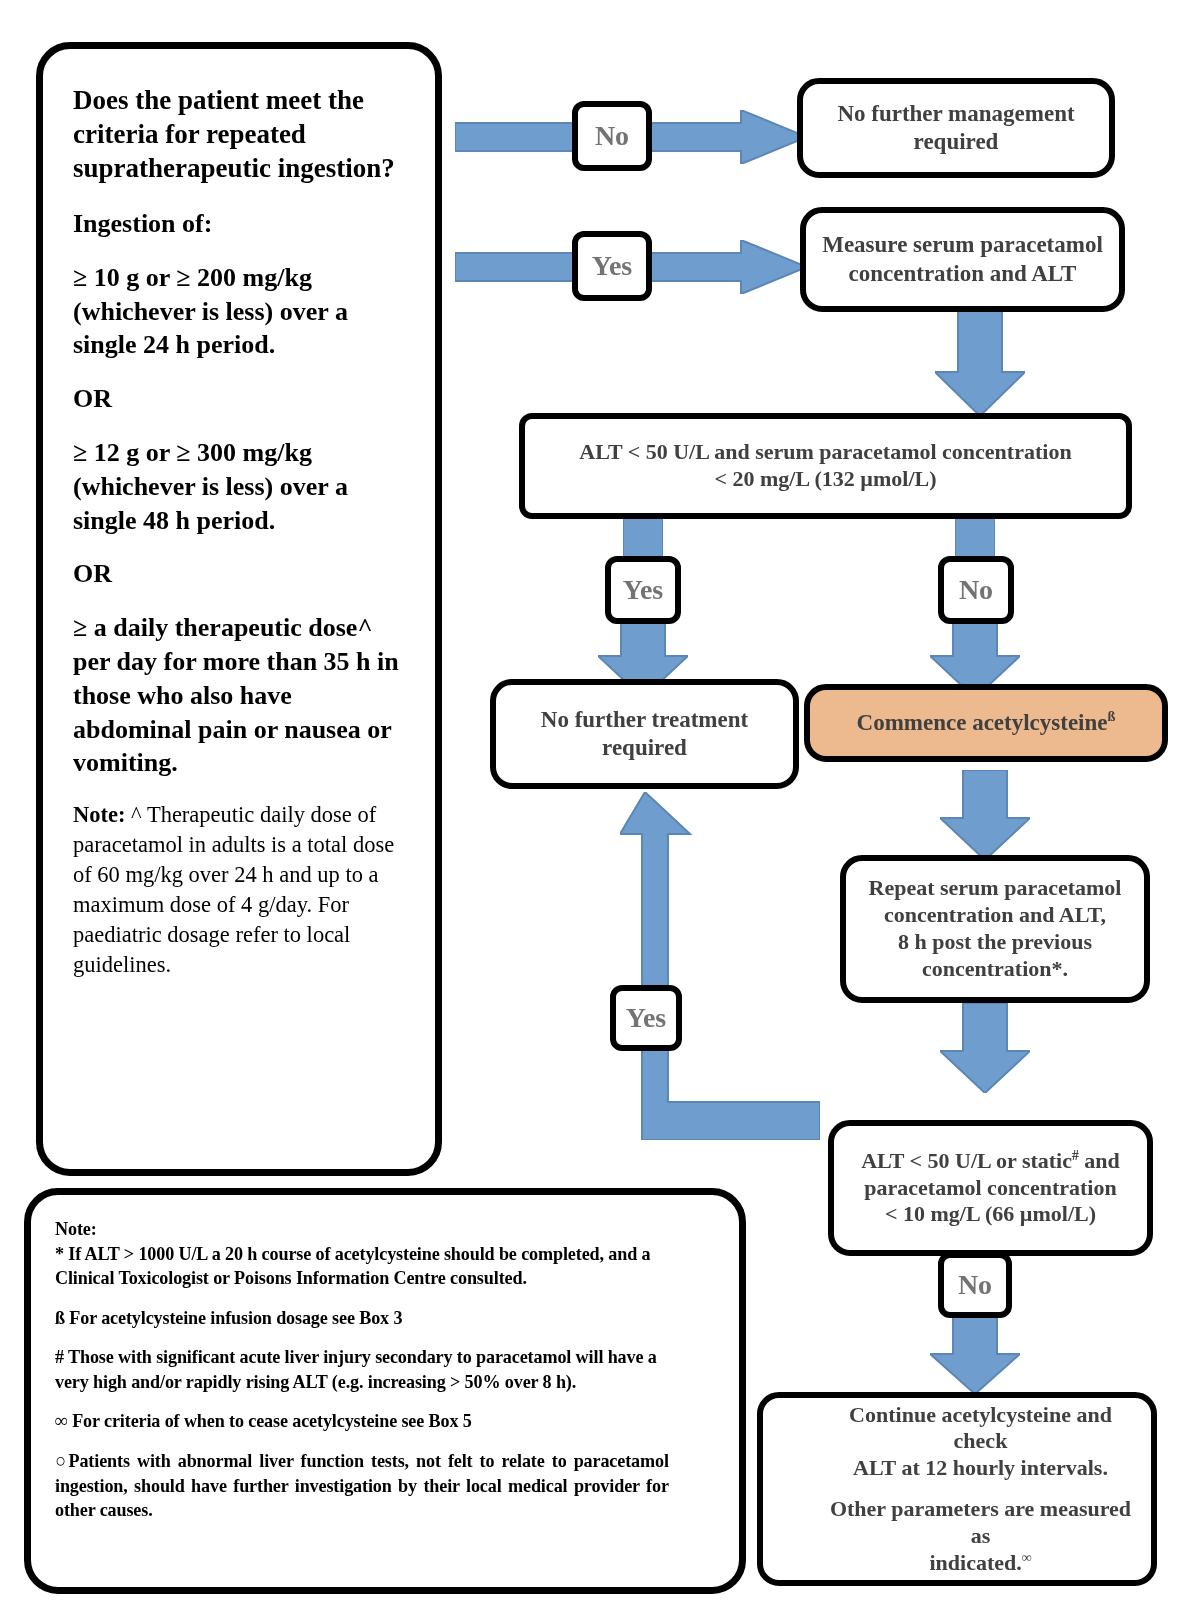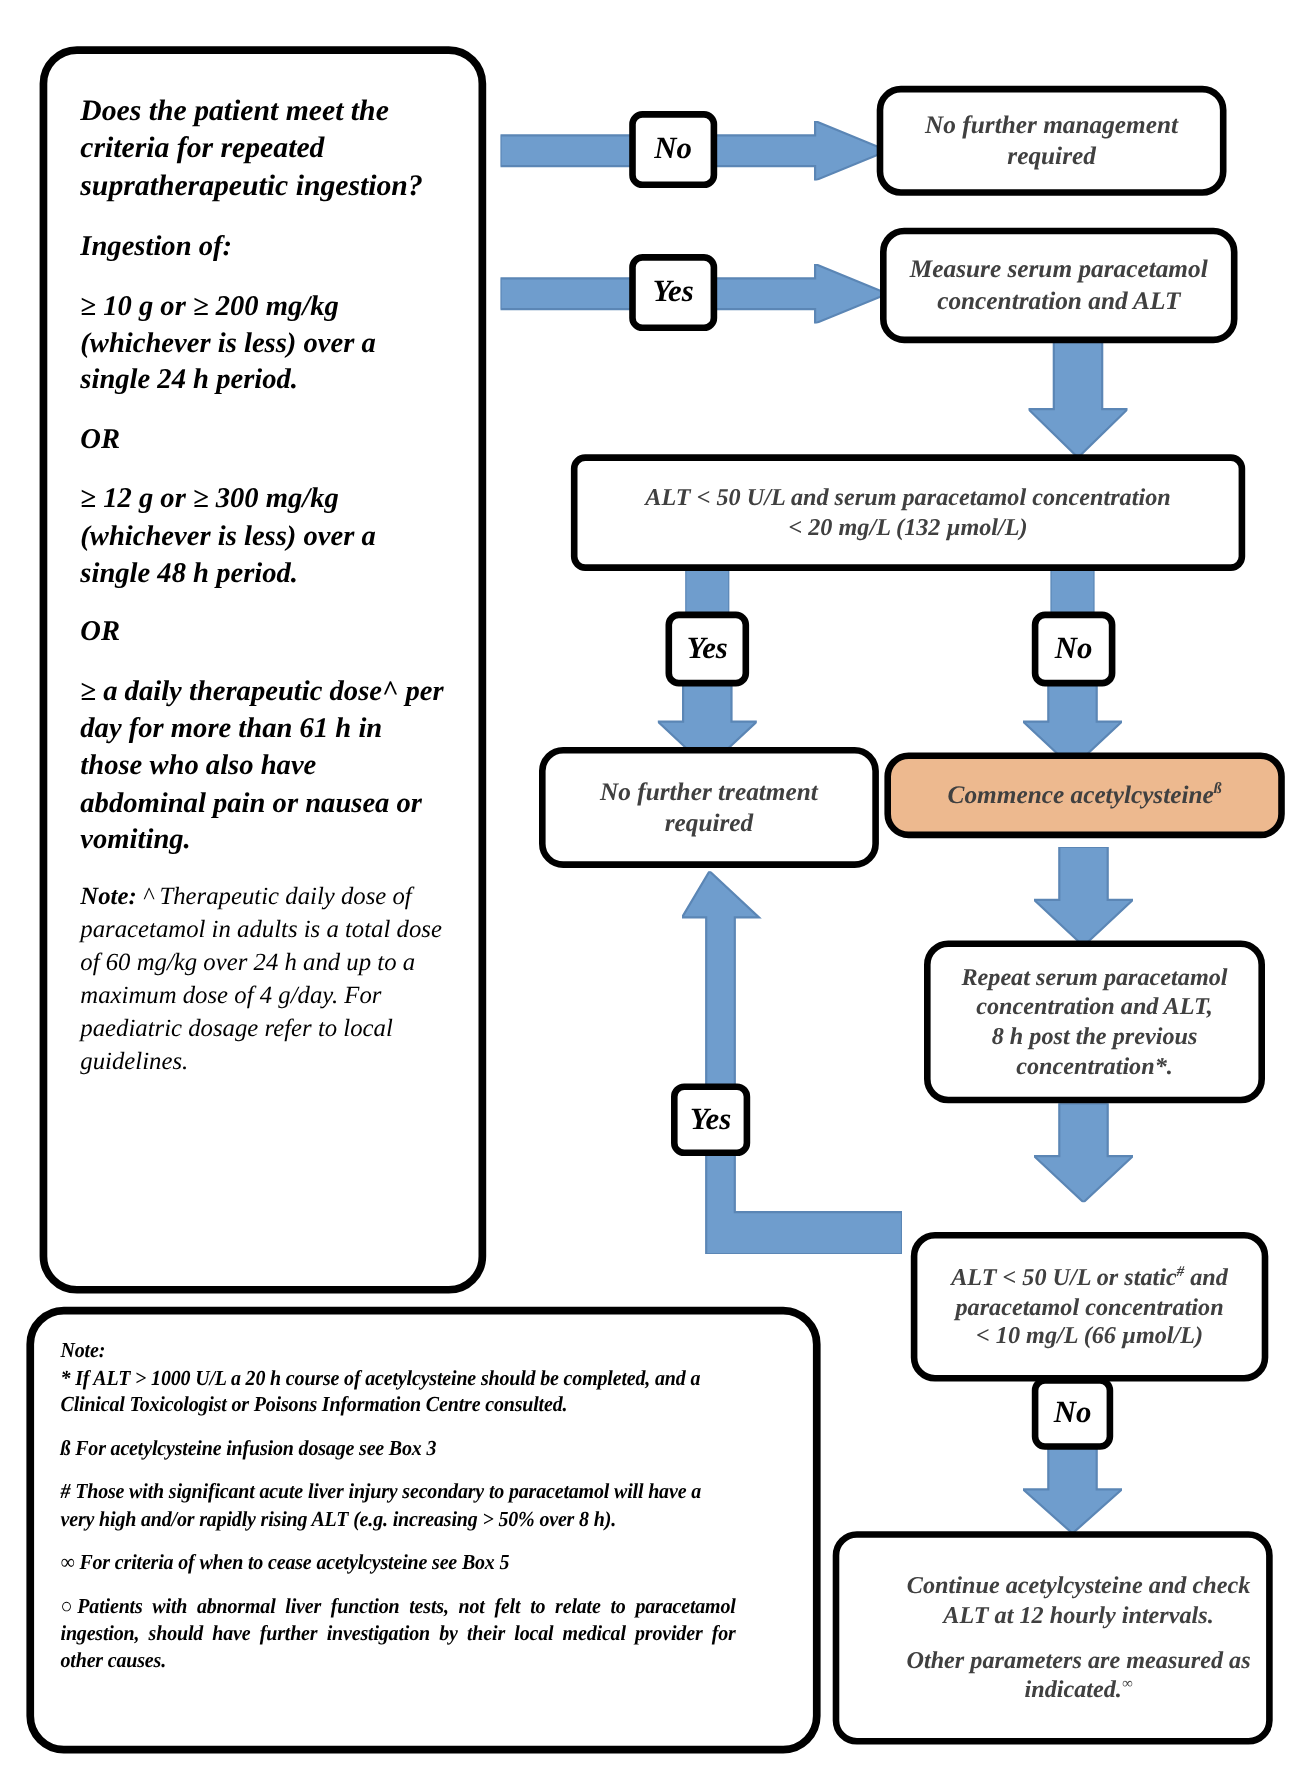--- a/index.html
+++ b/index.html
@@ -2,21 +2,21 @@
 <html><head>
 <meta charset="utf-8">
 <style>
   * { box-sizing: border-box; margin: 0; padding: 0; }
   html, body {
     width: 1188px; height: 1608px;
     background: #ffffff;
     font-family: "Liberation Serif", "DejaVu Serif", serif;
     overflow: hidden;
   }
-  #stage { position: relative; width: 1188px; height: 1216px; font-style: italic; }
+  #stage { position: relative; width: 1188px; height: 1216px; }
 
   
   .box {
     position: absolute;
     border: 6px solid #000;
     border-radius: 22px;
     background: #ffffff;
     display: flex;
     align-items: center;
     justify-content: center;
@@ -83,21 +83,21 @@
   .chip {
     position: absolute;
     border: 6px solid #000;
     border-radius: 12px;
     background: #fff;
     display: flex;
     align-items: center;
     justify-content: center;
     font-weight: bold;
     font-size: 28px;
-    color: #000000;
+    color: #737373;
     z-index: 20;
   }
 
   
   .arrow { position: absolute; z-index: 3; }
   .arrow svg { display: block; width: 100%; height: 100%; }
 
   
   .t28 { font-size: 23px; }
   .t24 { font-size: 22px; }
@@ -110,21 +110,21 @@
 <div id="stage">
 
   <div class="panel" style="left:36px; top:42px; width:406px; height:1134px;">
     <div class="pad">
       <div class="q-head">Does the patient meet the criteria for repeated supratherapeutic ingestion?</div>
       <div class="q-line">Ingestion of:</div>
       <div class="q-line">≥ 10 g or ≥ 200 mg/kg (whichever is less) over a single 24 h period.</div>
       <div class="q-line">OR</div>
       <div class="q-line">≥ 12 g or ≥ 300 mg/kg (whichever is less) over a single 48 h period.</div>
       <div class="q-line">OR</div>
-      <div class="q-line">≥ a daily therapeutic dose^ per day for more than 61 h in those who also have abdominal pain or nausea or vomiting.</div>
+      <div class="q-line">≥ a daily therapeutic dose^ per day for more than 35 h in those who also have abdominal pain or nausea or vomiting.</div>
       <div class="q-note">
         <b>Note:</b>
         <span>^ Therapeutic daily dose of paracetamol in adults is a total dose of 60 mg/kg over 24 h and up to a maximum dose of 4 g/day. For paediatric dosage refer to local guidelines.</span>
       </div>
     </div>
   </div>
 
   <div class="notes" style="left:24px; top:1188px; width:722px; height:406px;">
     <div class="pad">
       <p class="tight">Note:</p>

